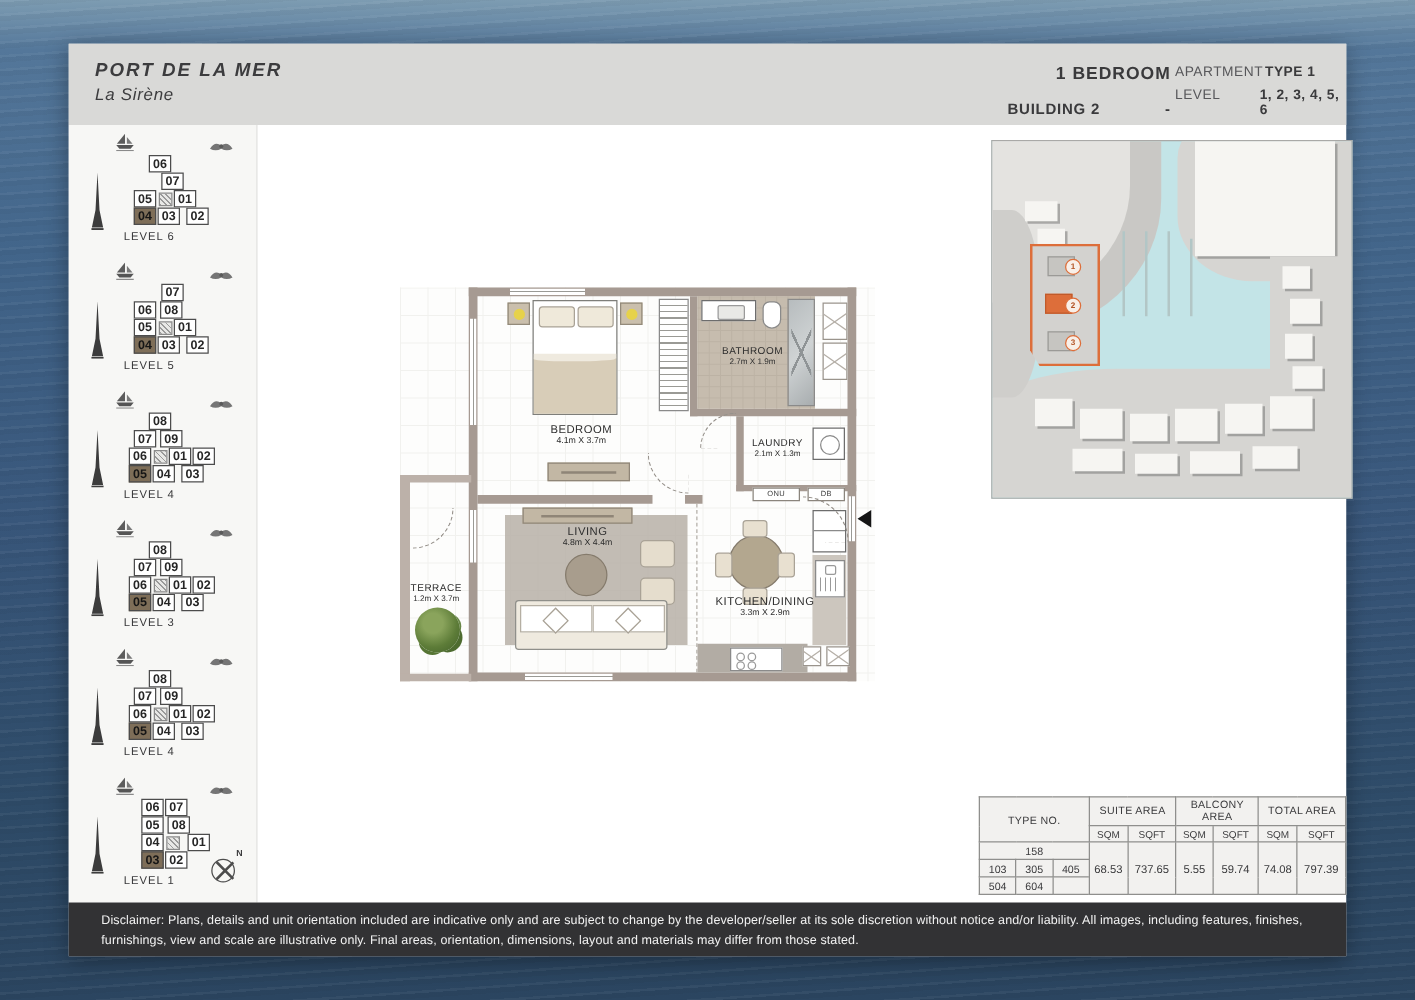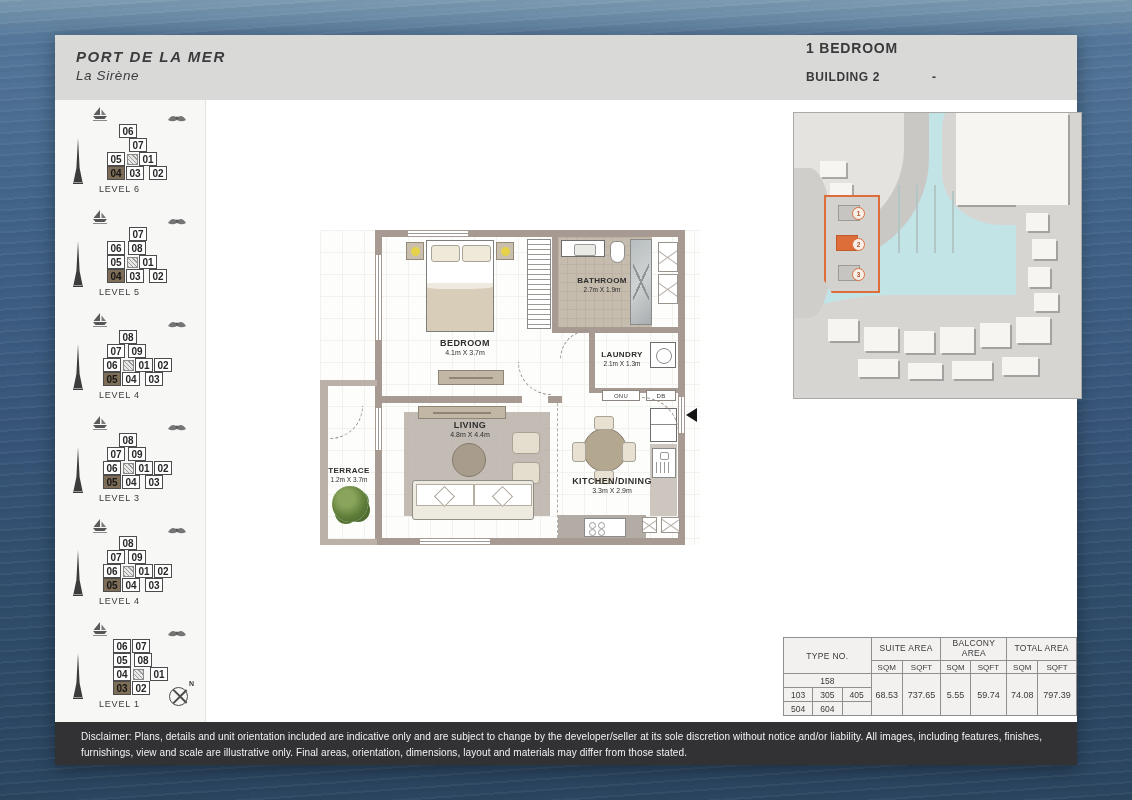--- a/index.html
+++ b/index.html
@@ -13,21 +13,21 @@
   }
   .page{
     position:absolute;left:55px;top:35px;width:1022px;height:730px;
     background:#ffffff;box-shadow:0 4px 18px rgba(0,0,0,0.35);
   }
   
   .hdr{position:absolute;left:0;top:0;right:0;height:65px;background:#d9d9d7;}
   .hdr-left{position:absolute;left:21px;top:13px;color:#3c3c3e;font-style:italic;}
   .hdr-title{font-size:15px;font-weight:bold;letter-spacing:1.6px;}
   .hdr-sub{font-size:13.5px;letter-spacing:0.6px;margin-top:3px;}
-  .hdr-colA{position:absolute;left:751px;top:5px;color:#3a3a3c;}
+  .hdr-colA{position:absolute;left:751px;top:15px;color:#3a3a3c;text-align:right;}
   .hdr-colA .l1{font-size:14px;font-weight:bold;letter-spacing:0.8px;}
   .hdr-colA .l2{font-size:12px;font-weight:bold;letter-spacing:0.6px;margin-top:14px;display:flex;}
   .hdr-colA .dash{margin-left:52px;font-weight:bold;}
   .hdr-colB{position:absolute;left:885px;top:17px;color:#4a4a4c;}
   .hdr-colB .row{display:flex;font-size:11px;margin-bottom:6px;letter-spacing:0.4px;}
   .hdr-colB .lbl{width:72px;color:#57575a;}
   .hdr-colB .val{font-weight:bold;color:#3a3a3c;}
   
   .sidebar{position:absolute;left:0;top:65px;width:150px;bottom:43px;background:#f7f7f5;border-right:1px solid #e3e3e1;}
   .level{position:relative;height:103px;}
@@ -63,21 +63,21 @@
   .win{position:absolute;background:#ffffff;}
   .win.v{background:linear-gradient(90deg,#fff 42%,#9a9a95 42%,#9a9a95 58%,#fff 58%);}
   .win.h{background:linear-gradient(180deg,#fff 42%,#9a9a95 42%,#9a9a95 58%,#fff 58%);}
   .arc{position:absolute;border:1px dashed #97928c;}
   .arc.bl{border-right:none;border-top:none;border-radius:0 0 0 100%;}
   .arc.tr{border-left:none;border-bottom:none;border-radius:0 100% 0 0;}
   .arc.tl{border-right:none;border-bottom:none;border-radius:100% 0 0 0;}
   .arc.br{border-left:none;border-top:none;border-radius:0 0 100% 0;}
   .dashv{position:absolute;border-left:1px dashed #b3aea7;}
   .room-label{position:absolute;text-align:center;color:#2e2e2e;line-height:1.25;}
-  .room-label .nm{font-weight:bold;letter-spacing:0.4px;}
+  .room-label .nm{font-weight:normal;letter-spacing:0.4px;}
   .room-label .dm{font-size:7px;}
   .fs9 .nm{font-size:9px;} .fs8 .nm{font-size:8px;} .fs8 .dm{font-size:6.5px;}
   .tile{position:absolute;background-color:#c6bcae;
     background-image:linear-gradient(#bcb2a4 1px,transparent 1px),linear-gradient(90deg,#bcb2a4 1px,transparent 1px);
     background-size:9px 9px;}
   .fx{position:absolute;box-sizing:border-box;}
   .plant{position:absolute;width:36px;height:36px;border-radius:50%;
     background:radial-gradient(circle at 40% 35%,#8aa45c 0 25%,#5d7c38 60%,#42602a 100%);
     box-shadow:8px 6px 0 -6px #4e6c30, -4px 9px 0 -7px #567534, 9px -3px 0 -8px #678646;}
   .entry-arrow{position:absolute;width:0;height:0;border-top:7px solid transparent;border-bottom:7px solid transparent;border-right:11px solid #151515;}
@@ -119,20 +119,30 @@
       <div class="hdr-title">PORT DE LA MER</div>
       <div class="hdr-sub">La Sirène</div>
     </div>
     <div class="hdr-colA">
       <div class="l1">1 BEDROOM</div>
       <div class="l2">
         <span>BUILDING 2</span>
         <span class="dash">-</span>
       </div>
     </div>
+    <div class="hdr-colB">
+      <div class="row">
+        <span class="lbl">APARTMENT</span>
+        <span class="val">TYPE 1</span>
+      </div>
+      <div class="row">
+        <span class="lbl">LEVEL</span>
+        <span class="val">1, 2, 3, 4, 5, 6</span>
+      </div>
+    </div>
   </div>
 
   <div class="sidebar" id="sidebar">
       <div class="level">
         <span class="lvl-boat"><svg width="18" height="14" viewBox="0 0 18 14">
             <polygon points="9,0 9,8 2.5,8" fill="#5c5c5c"></polygon>
             <polygon points="10.5,2.5 15,8 10.5,8" fill="#7a7a7a"></polygon>
             <path d="M2,9 h14 l-2.5,3 h-9 z" fill="#555"></path>
             <rect x="2" y="13" width="14" height="1" fill="#8a8a8a"></rect>
           </svg></span>

